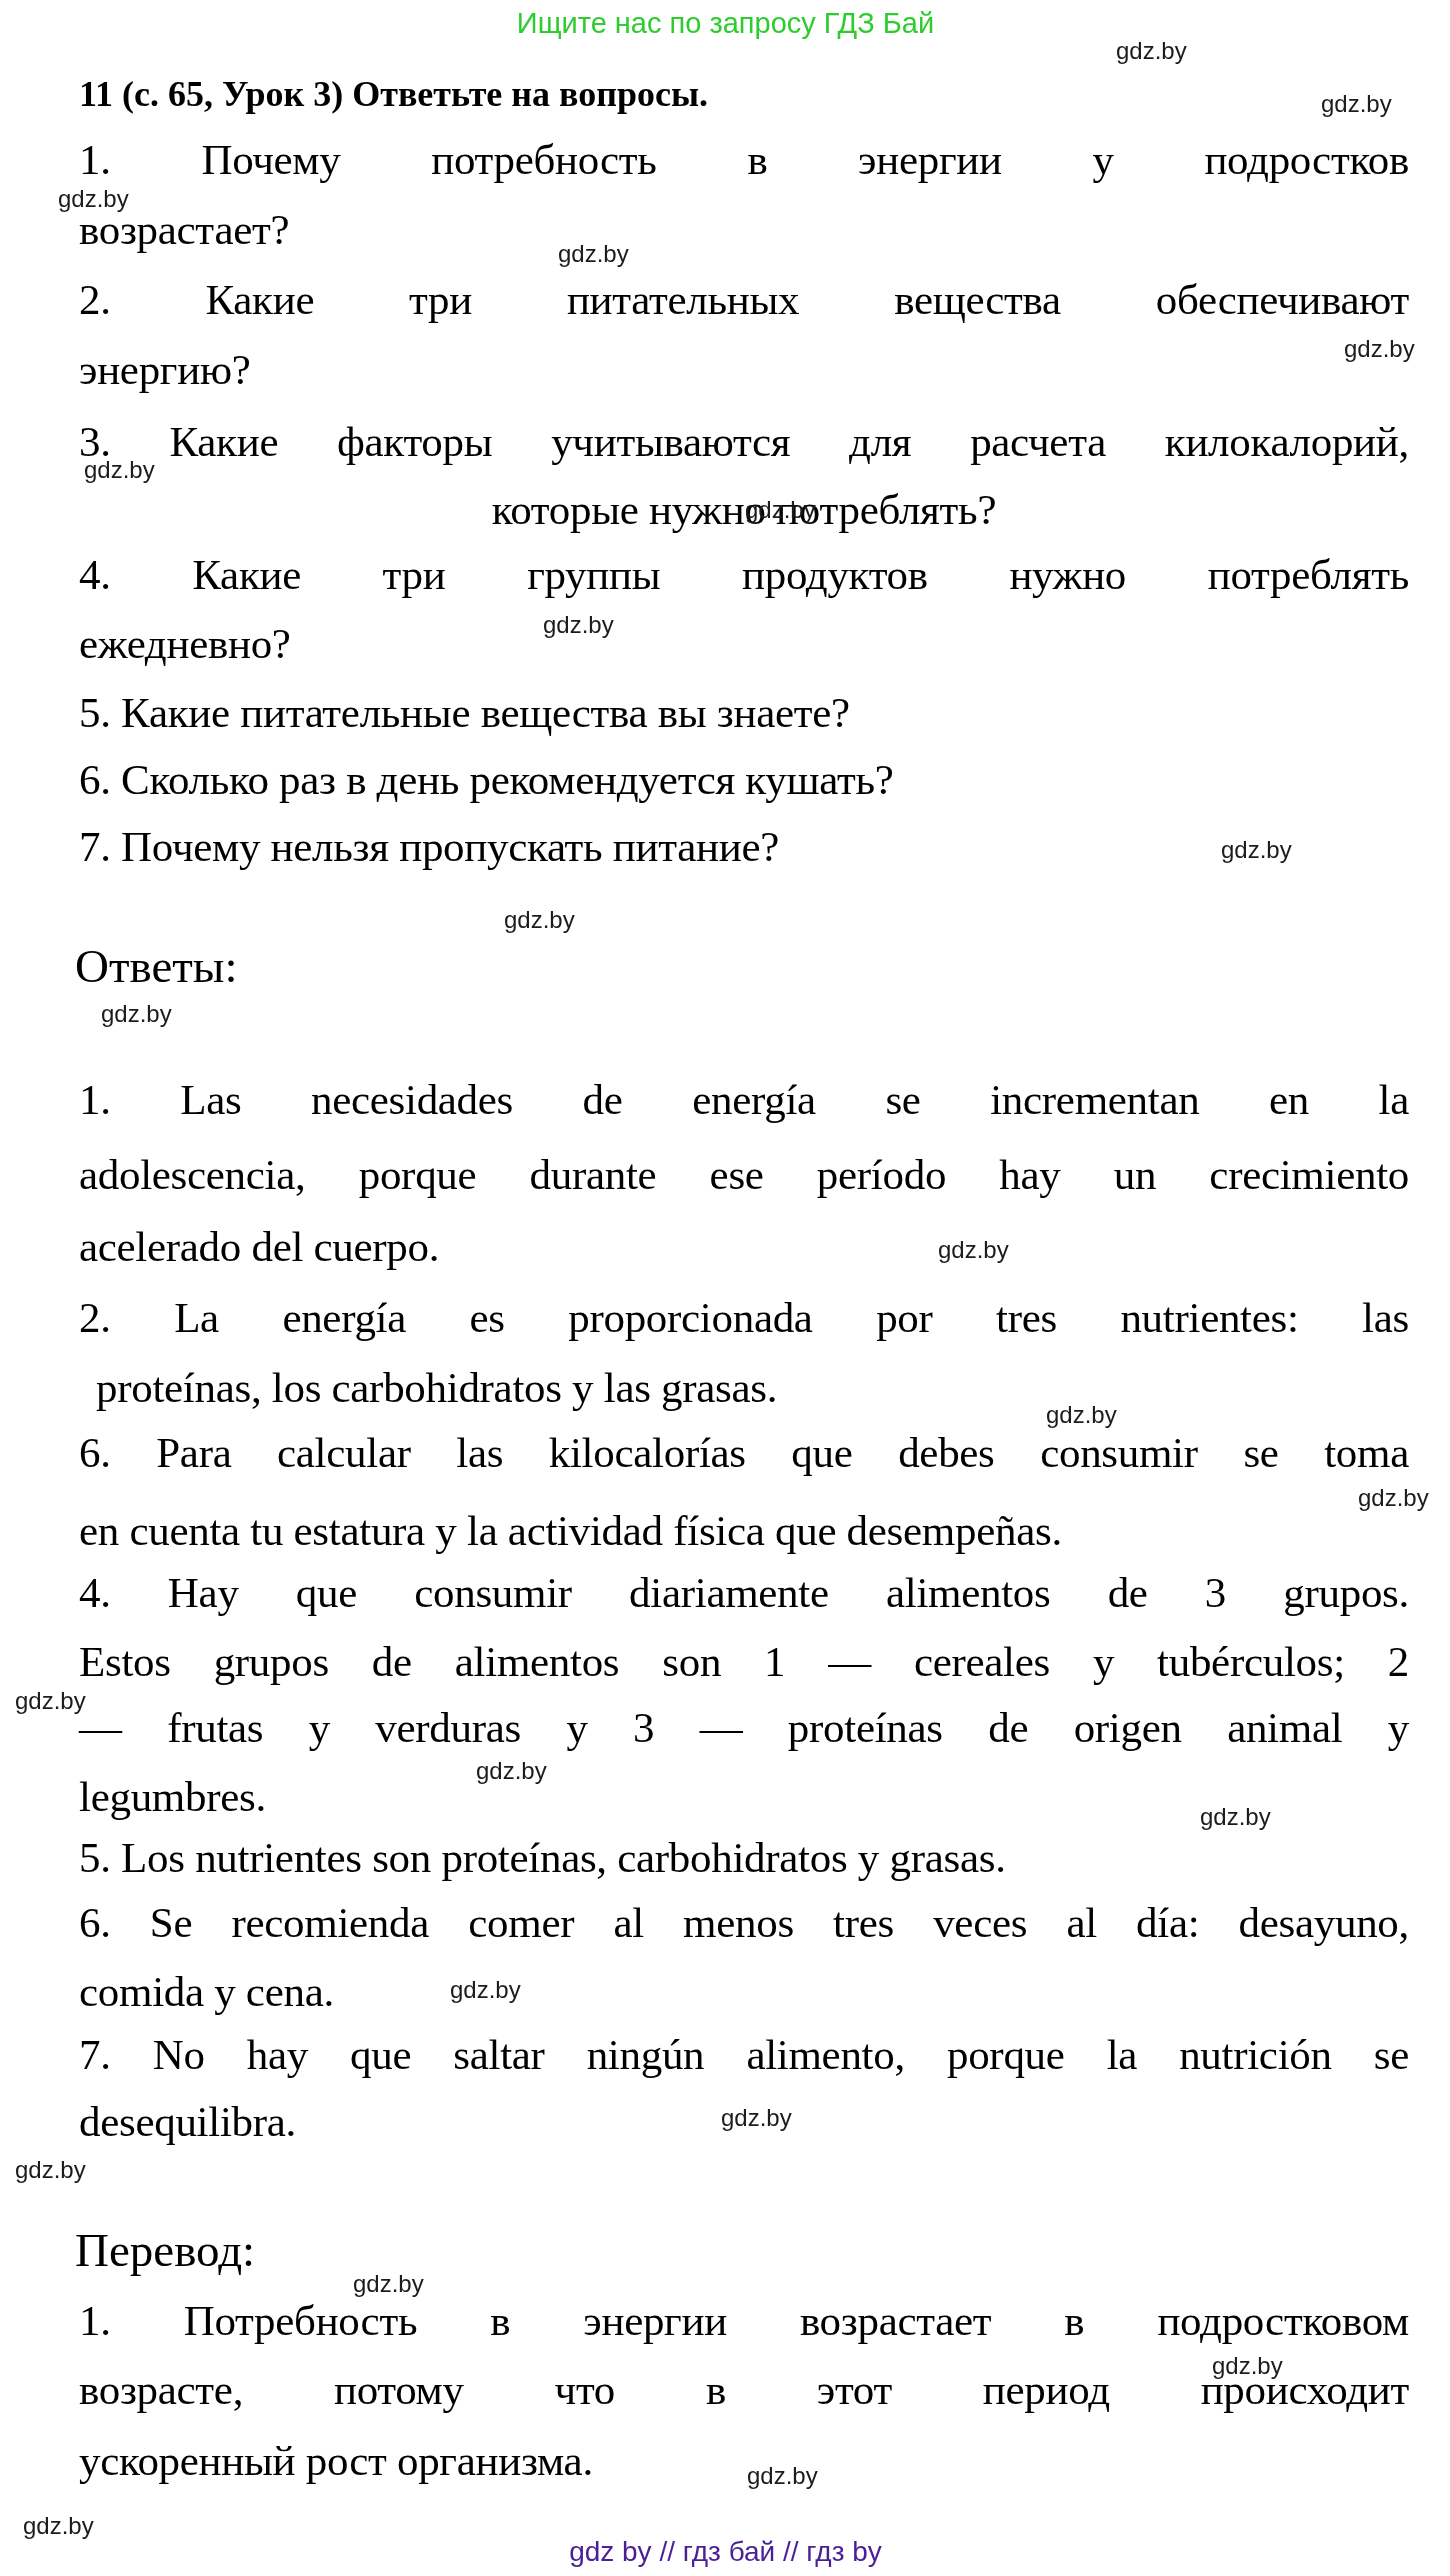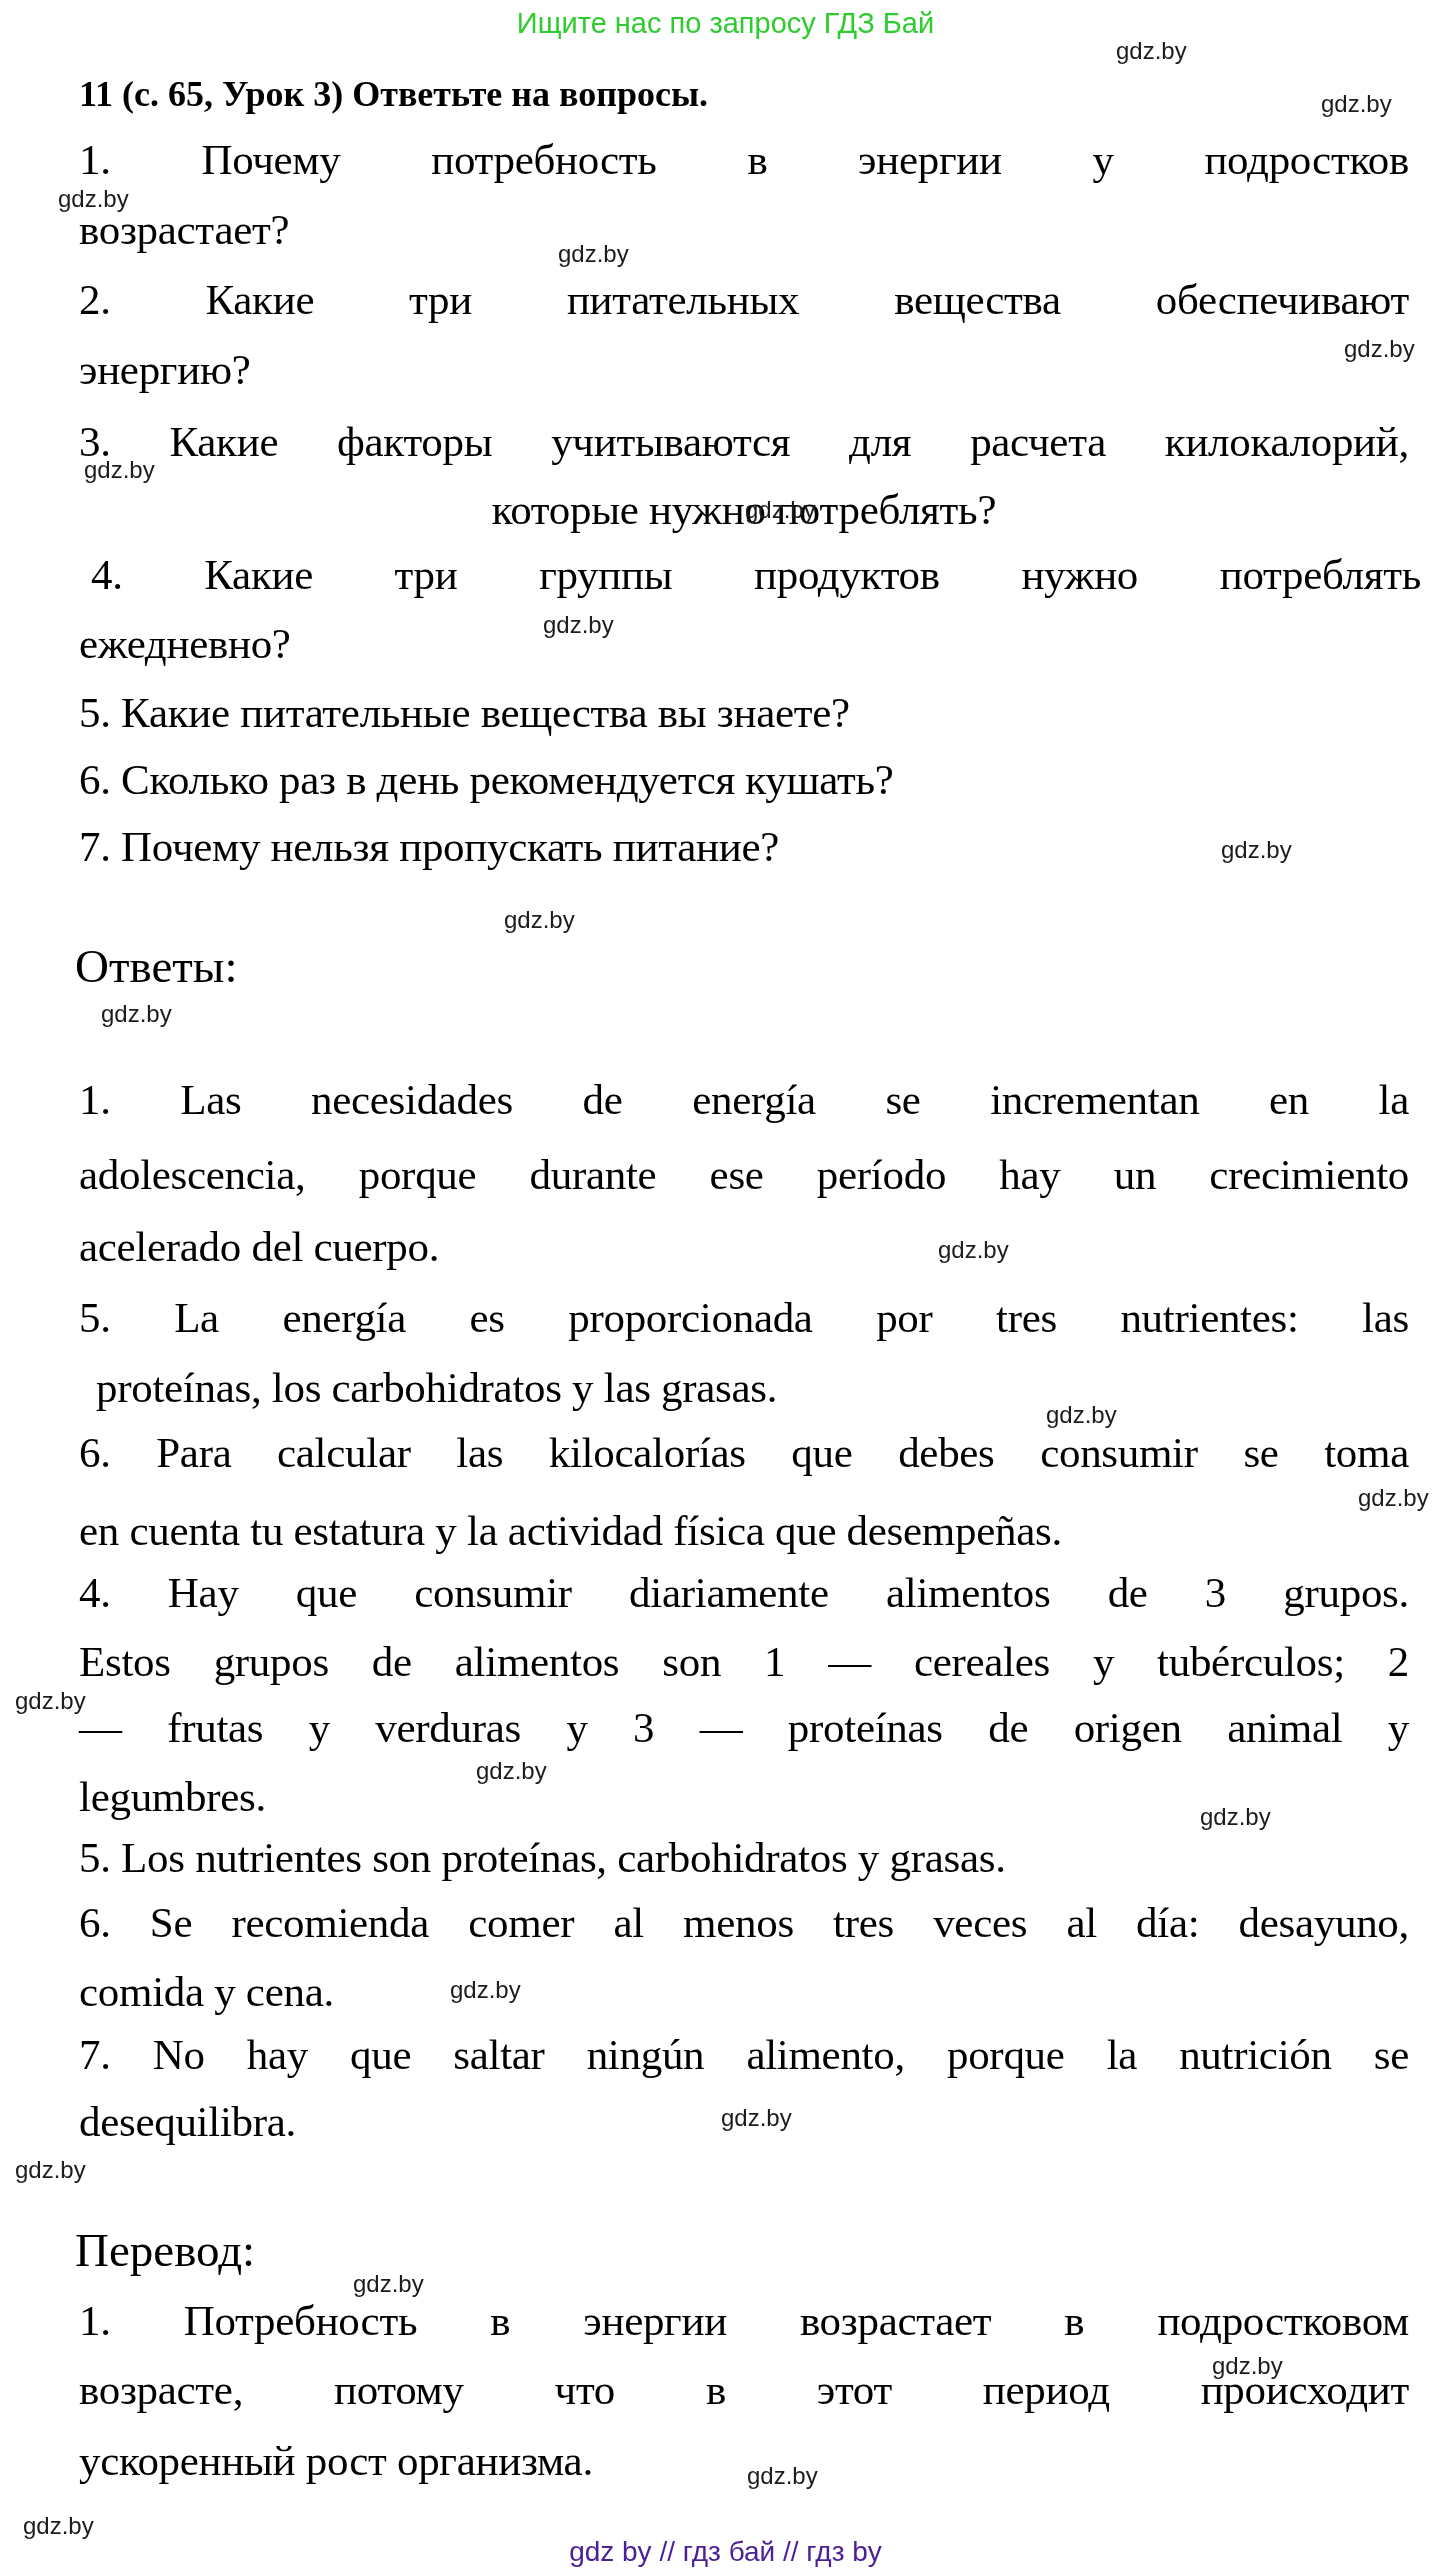--- a/index.html
+++ b/index.html
@@ -53,29 +53,29 @@
   <div class="label" style="top:937px">Ответы:</div>
   <div class="label" style="top:2221px">Перевод:</div>
 
   <div id="lines-host">
       <div class="line j" style="top: 130px;">1. Почему потребность в энергии у подростков</div>
       <div class="line" style="top: 200px;">возрастает?</div>
       <div class="line j" style="top: 270px;">2. Какие три питательных вещества обеспечивают</div>
       <div class="line" style="top: 340px;">энергию?</div>
       <div class="line j" style="top: 412px;">3. Какие факторы учитываются для расчета килокалорий,</div>
       <div class="line" style="top: 480px; text-align: center;">которые нужно потреблять?</div>
-      <div class="line j" style="top: 545px; margin-left: 12px;">4. Какие три группы продуктов нужно потреблять</div>
+      <div class="line j" style="top: 545px;">4. Какие три группы продуктов нужно потреблять</div>
       <div class="line" style="top: 614px;">ежедневно?</div>
       <div class="line" style="top: 683px;">5. Какие питательные вещества вы знаете?</div>
       <div class="line" style="top: 750px;">6. Сколько раз в день рекомендуется кушать?</div>
       <div class="line" style="top: 817px;">7. Почему нельзя пропускать питание?</div>
       <div class="line j" style="top: 1070px;">1. Las necesidades de energía se incrementan en la</div>
       <div class="line j" style="top: 1145px;">adolescencia, porque durante ese período hay un crecimiento</div>
       <div class="line" style="top: 1217px;">acelerado del cuerpo.</div>
-      <div class="line j" style="top: 1288px;">5. La energía es proporcionada por tres nutrientes: las</div>
+      <div class="line j" style="top: 1288px;">2. La energía es proporcionada por tres nutrientes: las</div>
       <div class="line" style="top: 1358px; margin-left: 17px;">proteínas, los carbohidratos y las grasas.</div>
       <div class="line j" style="top: 1423px;">6. Para calcular las kilocalorías que debes consumir se toma</div>
       <div class="line" style="top: 1493px; margin-top: 8px;">en cuenta tu estatura y la actividad física que desempeñas.</div>
       <div class="line j" style="top: 1563px;">4. Hay que consumir diariamente alimentos de 3 grupos.</div>
       <div class="line j" style="top: 1632px;">Estos grupos de alimentos son 1 — cereales y tubérculos; 2</div>
       <div class="line j" style="top: 1698px;">— frutas y verduras y 3 — proteínas de origen animal y</div>
       <div class="line" style="top: 1767px;">legumbres.</div>
       <div class="line" style="top: 1828px;">5. Los nutrientes son proteínas, carbohidratos y grasas.</div>
       <div class="line j" style="top: 1893px;">6. Se recomienda comer al menos tres veces al día: desayuno,</div>
       <div class="line" style="top: 1962px;">comida y cena.</div>

